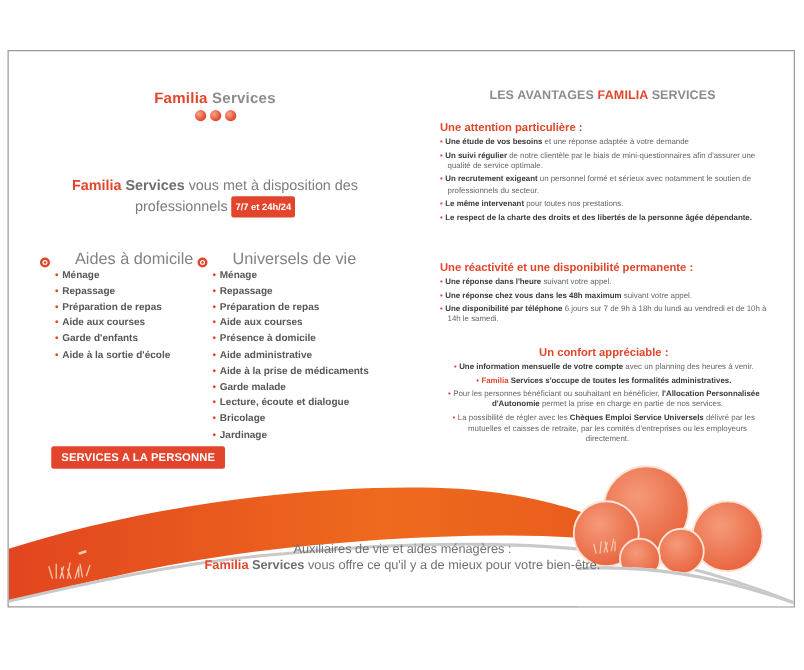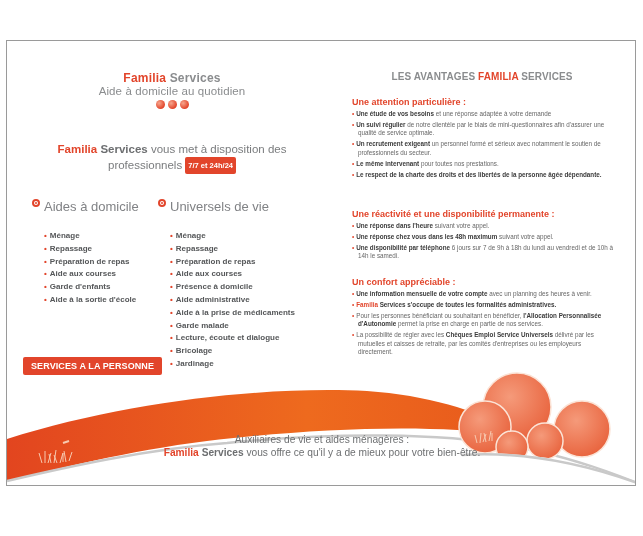--- a/index.html
+++ b/index.html
@@ -14,44 +14,44 @@
   .logo-title .b { color:#8a8c8e; }
   .logo-sub { font-size:11.5px; color:#8a8c8e; margin-top:0px; letter-spacing:0.1px; }
   .dots { margin-top:3px; display:flex; justify-content:center; gap:3px; }
   .dot { width:9px; height:9px; border-radius:50%; background:radial-gradient(circle at 35% 35%, #f7a58c, #e2452b 70%); }
 
   .intro { left:20px; top:101px; width:290px; text-align:center; font-size:11.5px; line-height:15px; color:#7a7c7e; font-family:"Liberation Sans Narrow","Liberation Sans",sans-serif; }
   .intro b.r { color:#e2452b; }
   .intro b.g { color:#6d6f71; }
   .badge { display:inline-block; background:#e2452b; color:#fff; font-size:7.5px; font-weight:bold; padding:1px 3px; border-radius:2px; vertical-align:1px; }
 
-  .col-title { font-size:13px; color:#808285; display:flex; align-items:flex-start; gap:4px; }
+  .col-title { font-size:13px; color:#808285; display:flex; align-items:flex-end; gap:20px; }
   .target { width:8px; height:8px; border-radius:50%; border:2px solid #e2452b; box-sizing:border-box; position:relative; }
   .target::after { content:""; position:absolute; left:1px; top:1px; width:2px; height:2px; border-radius:50%; background:#e2452b; }
-  .list { list-style:none; margin:16px 0 0 12px; padding:0; }
+  .list { list-style:none; margin:0 0 0 12px; padding:0; }
   .list li { font-size:8px; font-weight:bold; color:#555759; line-height:12.8px; }
   .list li::before { content:"•"; color:#e2452b; margin-right:3px; }
   .col1 { left:25px; top:158px; }
   .col2 { left:151px; top:158px; }
 
-  .svc-btn { left:16px; top:316px; background:#e2452b; color:#fff; font-size:9px; font-weight:bold; padding:4px 8px; border-radius:2px; letter-spacing:0.1px; }
+  .svc-btn { left:34px; top:316px; background:#e2452b; color:#fff; font-size:9px; font-weight:bold; padding:4px 8px; border-radius:2px; letter-spacing:0.1px; }
 
   
   .adv-title { left:340px; top:30px; width:270px; text-align:center; font-size:10px; font-weight:bold; color:#8a8c8e; letter-spacing:0.1px; }
   .adv-title span { color:#e2452b; }
   .section { left:345px; width:262px; }
   .sec-h { font-size:9px; font-weight:bold; color:#e2452b; margin-bottom:3px; }
   .sec-list { list-style:none; padding:0; margin:0; }
   .sec-list li { font-size:6.3px; color:#666; line-height:8.4px; margin-bottom:2.6px; padding-left:6px; text-indent:-6px; }
   .sec-list li::before { content:"•"; color:#e2452b; margin-right:2px; }
   .sec-list li b { color:#3a3a3a; }
   .sec-list li b.r { color:#e2452b; }
   .s1 { top:56px; }
   .s2 { top:168px; }
-  .s3 { top:236px; }
+  .s3 { top:236px;text-align:center; }
 
   .bottom-text { left:80px; top:392px; width:470px; text-align:center; font-size:10.2px; line-height:13px; color:#6d6f71; }
   .bottom-text b.r { color:#e2452b; }
   .bottom-text b.g { color:#6d6f71; }
 </style>
 </head>
 <body>
 
 <div class="frame">
 
@@ -83,21 +83,20 @@
       <path d="M56 72 l6 -2" stroke-width="2"></path>
       <path d="M470 72 l-2 -8 M473 72 l1 -10 M476 71 l3 -8 M479 71 l-2 -9 M482 70 l2 -10 M485 70 l0 -8"></path>
     </g>
   </svg>
 
   <div class="abs logo">
     <div class="logo-title">
       <span class="a">Familia</span>
       <span class="b">Services</span>
     </div>
-    <div class="logo-sub">Aide à domicile au quotidien</div>
     <div class="dots">
       <span class="dot"></span>
       <span class="dot"></span>
       <span class="dot"></span>
     </div>
   </div>
 
   <div class="abs intro">
     <b class="r">Familia</b>
     <b class="g">Services</b><span> vous met à disposition des</span><br>

